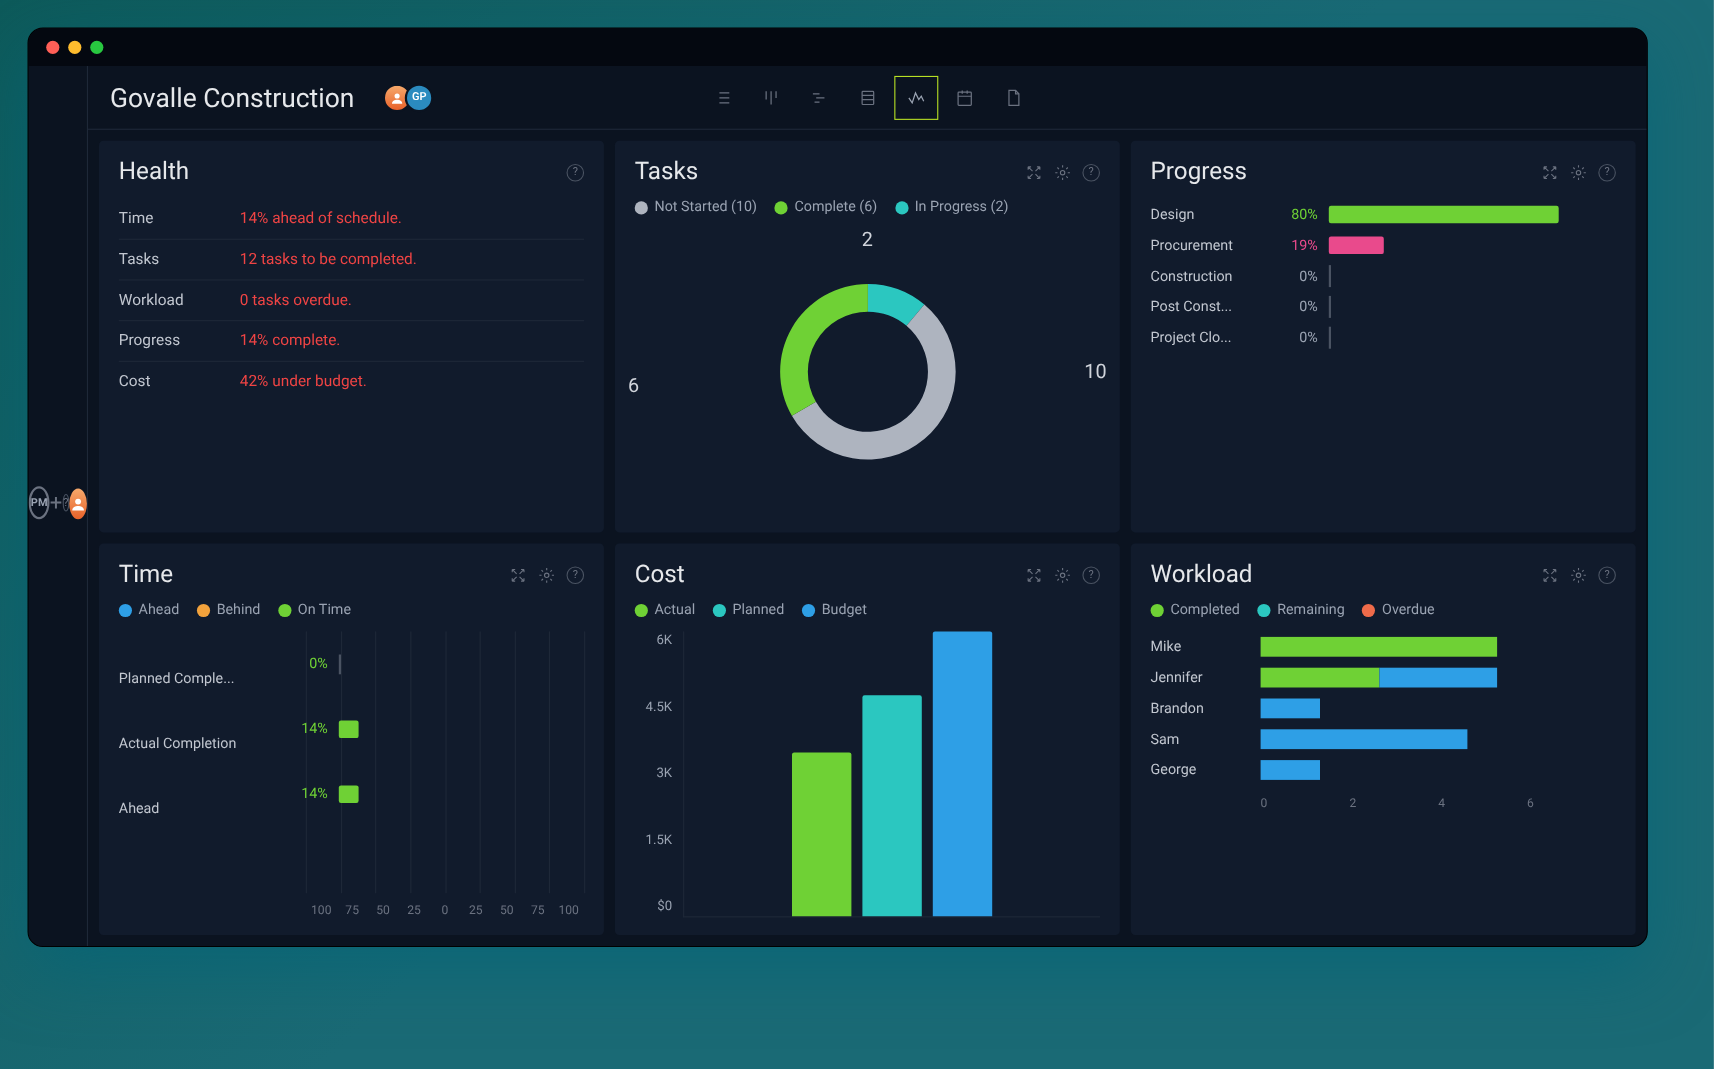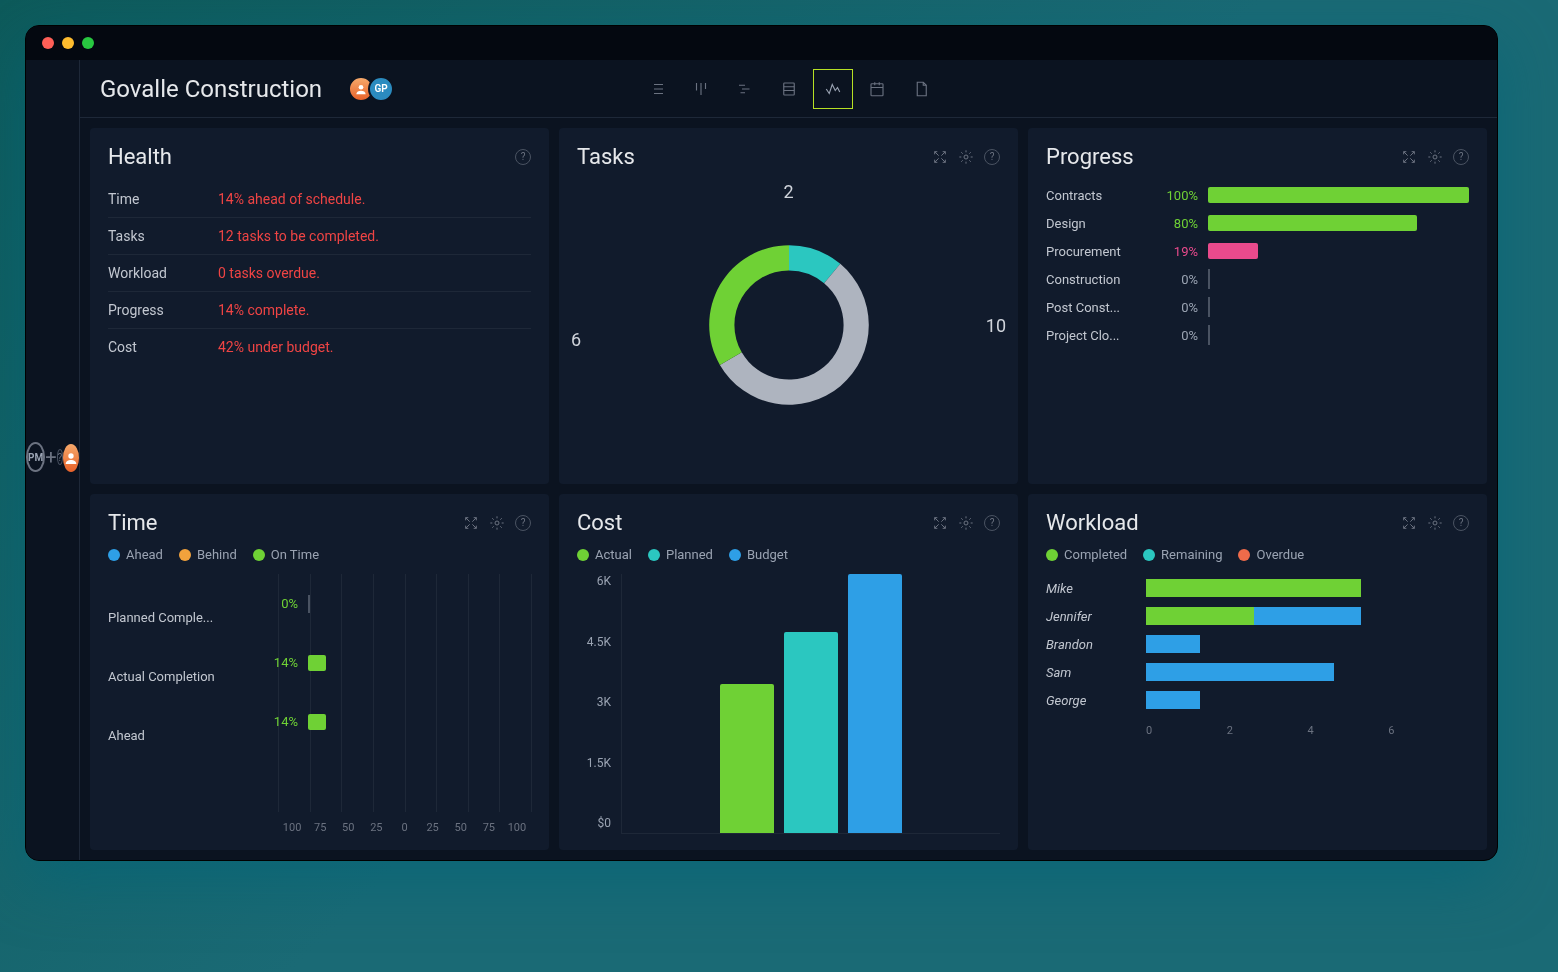--- a/index.html
+++ b/index.html
@@ -98,21 +98,21 @@
 
   
   .cost-body{flex:1;display:flex;}
   .cost-yaxis{display:flex;flex-direction:column;justify-content:space-between;font-size:12px;color:#9aa3b2;padding-right:10px;padding-bottom:4px;text-align:right;width:44px;}
   .cost-plot{flex:1;display:flex;align-items:flex-end;justify-content:center;gap:10px;border-left:1px solid #1e2838;border-bottom:1px solid #1e2838;padding:0 30px;}
   .cbar{width:54px;border-radius:2px 2px 0 0;}
 
   
   .wl-body{flex:1;display:flex;flex-direction:column;}
   .wrow{display:flex;align-items:center;font-size:13px;color:#c2c7d0;padding:5px 0;gap:10px;}
-  .wname{width:90px;font-style:italic;}
+  .wname{width:90px;}
   .wbar-track{flex:1;height:18px;display:flex;position:relative;}
   .wseg{height:100%;}
   .waxis{display:flex;font-size:11px;color:#6b7280;margin-top:10px;margin-left:100px;}
   .waxis span{flex:1;text-align:left;}
   .waxis span:first-child{margin-left:0;}
 
 </style>
 </head>
 <body>
 
@@ -247,20 +247,34 @@
               <svg class="pa-icn" viewBox="0 0 24 24">
                   <path d="M4 4l6 6M20 4l-6 6M4 20l6-6M20 20l-6-6M4 4h4M4 4v4M20 4h-4M20 4v4M4 20h4M4 20v-4M20 20h-4M20 20v-4"></path>
                 </svg>
               <svg class="pa-icn" viewBox="0 0 24 24">
                   <circle cx="12" cy="12" r="3"></circle>
                   <path d="M12 2v3M12 19v3M4.9 4.9l2.1 2.1M17 17l2.1 2.1M2 12h3M19 12h3M4.9 19.1L7 17M17 7l2.1-2.1"></path>
                 </svg>
               <div class="help-icn">?</div>
             </div>
           </div>
+          <div class="legend" id="tasks-legend">
+              <div class="lg-item">
+                <span class="lg-dot" style="background:#aeb4bf"></span>
+                <span>Not Started (10)</span>
+              </div>
+              <div class="lg-item">
+                <span class="lg-dot" style="background:#6fd135"></span>
+                <span>Complete (6)</span>
+              </div>
+              <div class="lg-item">
+                <span class="lg-dot" style="background:#2bc7c0"></span>
+                <span>In Progress (2)</span>
+              </div>
+            </div>
           <div class="donut-wrap">
             <svg viewBox="0 0 100 100" id="donut-svg">
                 <path d="M50 12 A38 38 0 0 1 74.42592916808849 20.890311161478834 L66.71247785185002 30.082844478906573 A26 26 0 0 0 50 24 Z" fill="#2bc7c0"></path>
                 <path d="M74.42592916808849 20.890311161478834 A38 38 0 1 1 17.091034656191326 69 L27.483339501604593 63 A26 26 0 1 0 66.71247785185002 30.082844478906573 Z" fill="#aeb4bf"></path>
                 <path d="M17.091034656191326 69 A38 38 0 0 1 49.99999999999999 12 L49.99999999999999 24 A26 26 0 0 0 27.483339501604593 63 Z" fill="#6fd135"></path>
               </svg>
             <div class="donut-label" id="dl-2" style="top:0;left:50%;transform:translateX(-50%);">2</div>
             <div class="donut-label" id="dl-10" style="right:-6px;top:50%;transform:translateY(-50%);">10</div>
             <div class="donut-label" id="dl-6" style="left:-6px;top:55%;transform:translateY(-50%);">6</div>
           </div>
@@ -274,27 +288,20 @@
                   <path d="M4 4l6 6M20 4l-6 6M4 20l6-6M20 20l-6-6M4 4h4M4 4v4M20 4h-4M20 4v4M4 20h4M4 20v-4M20 20h-4M20 20v-4"></path>
                 </svg>
               <svg class="pa-icn" viewBox="0 0 24 24">
                   <circle cx="12" cy="12" r="3"></circle>
                   <path d="M12 2v3M12 19v3M4.9 4.9l2.1 2.1M17 17l2.1 2.1M2 12h3M19 12h3M4.9 19.1L7 17M17 7l2.1-2.1"></path>
                 </svg>
               <div class="help-icn">?</div>
             </div>
           </div>
           <div id="progress-rows">
-              <div class="prow">
-                <div class="pname">Contracts</div>
-    <div class="ppct" style="color:#6fd135">100%</div>
-    <div class="pbar-track">
-                  <div class="pbar" style="width:100%;background:#6fd135"></div>
-                </div>
-              </div>
               <div class="prow">
                 <div class="pname">Design</div>
     <div class="ppct" style="color:#6fd135">80%</div>
     <div class="pbar-track">
                   <div class="pbar" style="width:80%;background:#6fd135"></div>
                 </div>
               </div>
               <div class="prow">
                 <div class="pname">Procurement</div>
     <div class="ppct" style="color:#e94a8c">19%</div>

